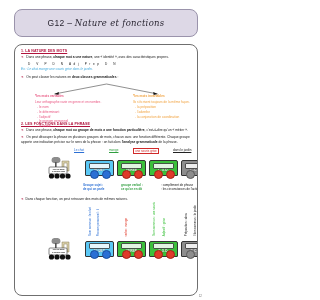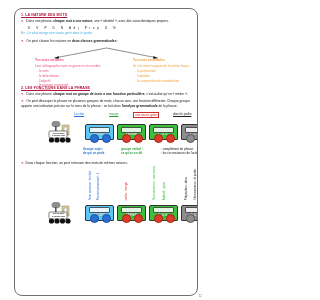--- a/index.html
+++ b/index.html
@@ -194,20 +194,27 @@
   .footer{
     position:absolute;right:10px;bottom:2px;
     font-size:3px;color:#777;
   }
 </style>
 </head>
 <body>
 
 <div class="page">
 
+  <div class="title-box">
+    <div class="title-text">
+      <span>G12</span>
+      <span>–</span>
+      <span class="script">Nature et fonctions</span>
+    </div>
+  </div>
 
   <div class="content-box">
 
     <div class="sec-title">1. LA NATURE DES MOTS</div>
 
     <p class="para bullet">
       <span>Dans une phrase, </span><b>chaque mot a une nature</b><span>, une « identité », avec des caractéristiques propres.</span>
     </p>
 
     <div class="abbr-row">D   V   P   D   N   Adj   Prep   D   N</div>

